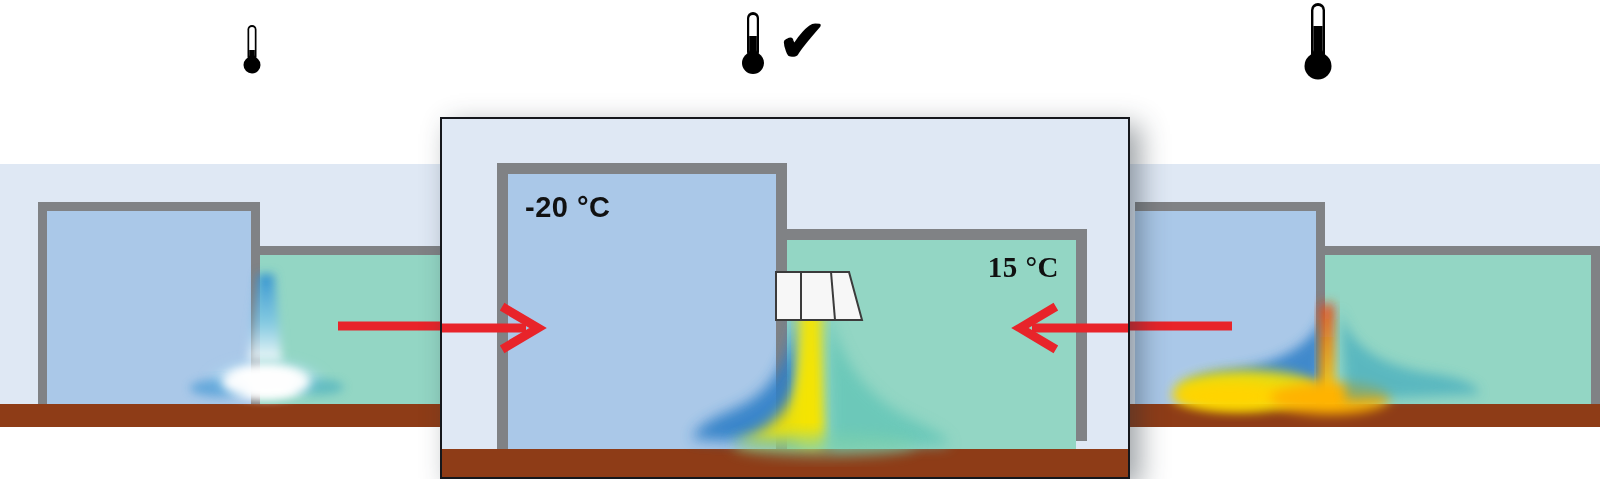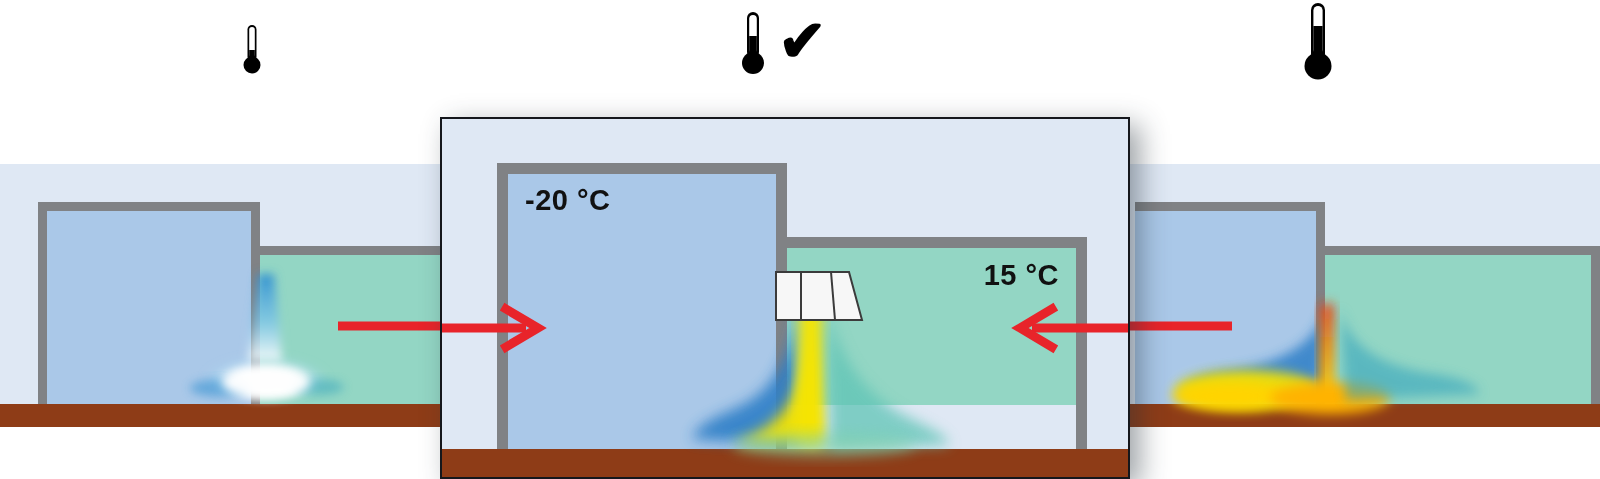--- a/index.html
+++ b/index.html
@@ -172,33 +172,33 @@
     <svg width="208" height="42" viewBox="0 0 208 42">
       <line x1="18" y1="21" x2="208" y2="21" stroke="#e8242a" stroke-width="9"></line>
       <polyline points="38,2 6,21 38,40" fill="none" stroke="#e8242a" stroke-width="9" stroke-linecap="square"></polyline>
     </svg>
   </div>
 
   <div class="center-panel" style="left:440px;top:117px;width:690px;height:362px;">
     <div class="sky" style="top:0;height:330px;"></div>
     <div class="ground" style="top:330px;height:32px;"></div>
 
-    <div class="room" style="left:345px;top:118px;width:300px;height:168px;">
+    <div class="room" style="left:345px;top:110px;width:300px;height:220px;font-family:Liberation Serif, serif;">
       <div class="inner" style="left:0;top:10px;right:11px;bottom:0;background:#93d6c4;"></div>
       <div class="wall" style="left:0;top:0;width:300px;height:11px;"></div>
       <div class="wall" style="right:0;top:0;width:11px;height:212px;"></div>
       <div class="templabel" style="right:28px;top:22px;font-size:29px;">15 °C</div>
     </div>
 
     <div class="room" style="left:55px;top:44px;width:290px;height:286px;">
       <div class="inner" style="left:11px;top:11px;right:11px;bottom:0;background:#aac8e8;"></div>
       <div class="wall" style="left:0;top:0;width:290px;height:11px;"></div>
       <div class="wall" style="left:0;top:0;width:11px;height:286px;"></div>
       <div class="wall" style="right:0;top:0;width:11px;height:286px;"></div>
-      <div class="templabel" style="left:28px;top:21px;font-size:29px;">-20 °C</div>
+      <div class="templabel" style="left:28px;top:28px;font-size:29px;">-20 °C</div>
     </div>
 
     <div class="plume" style="left:232px;top:180px;">
       <svg width="330" height="152" viewBox="0 0 330 152">
         <defs>
           <filter id="blurMix" x="-40%" y="-40%" width="180%" height="180%">
             <feGaussianBlur stdDeviation="7"></feGaussianBlur>
           </filter>
         </defs>
         <path d="M122 0 C118 52 104 92 60 110 C36 120 22 128 18 140 L126 146 Z" fill="#2f7fc7" opacity=".9" filter="url(#blurMix)"></path>

